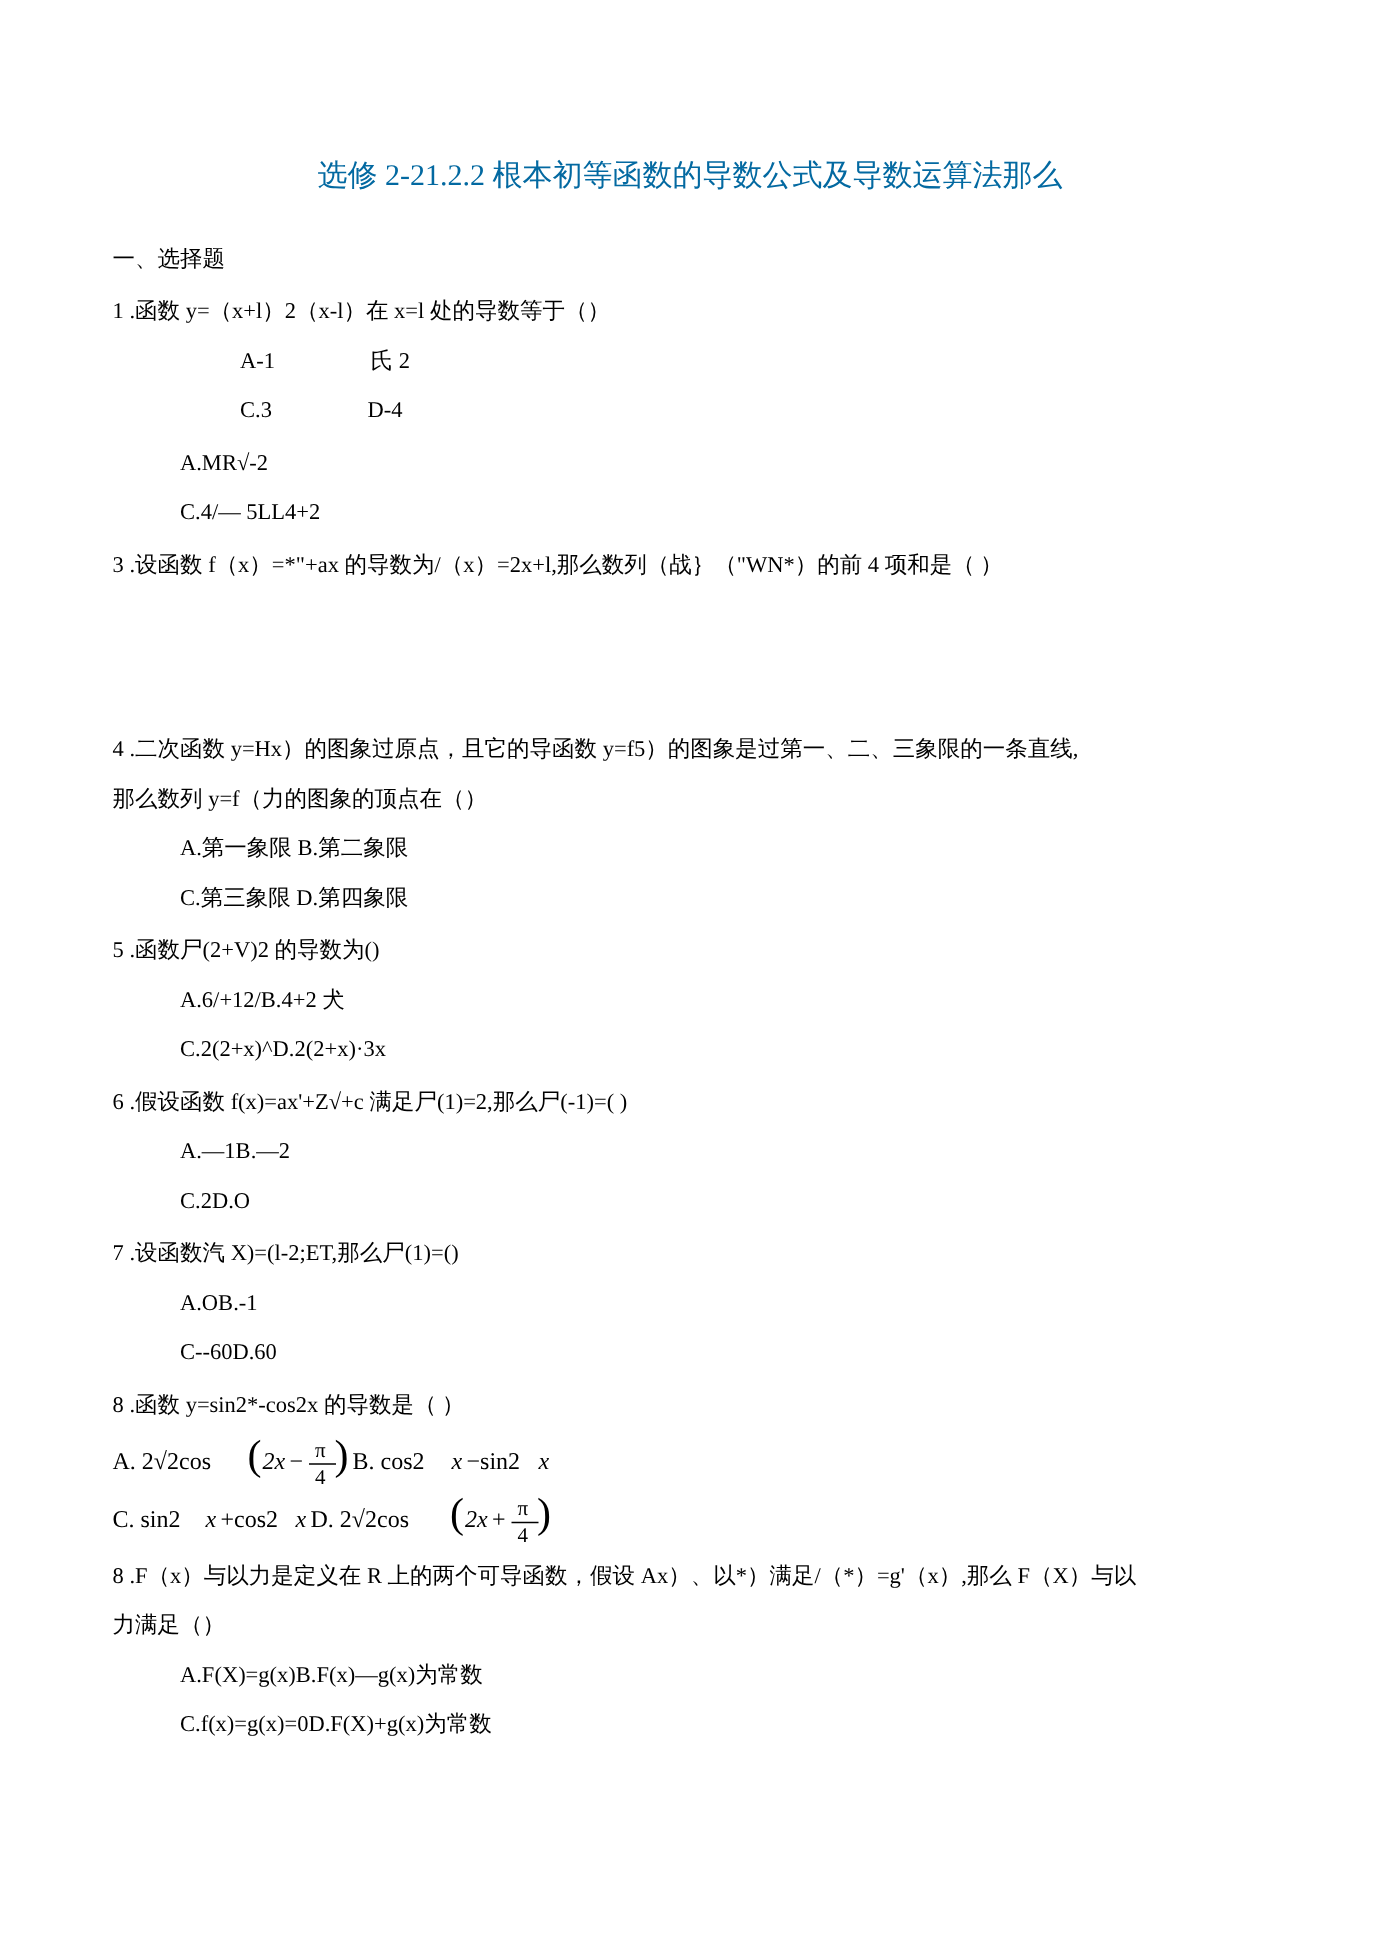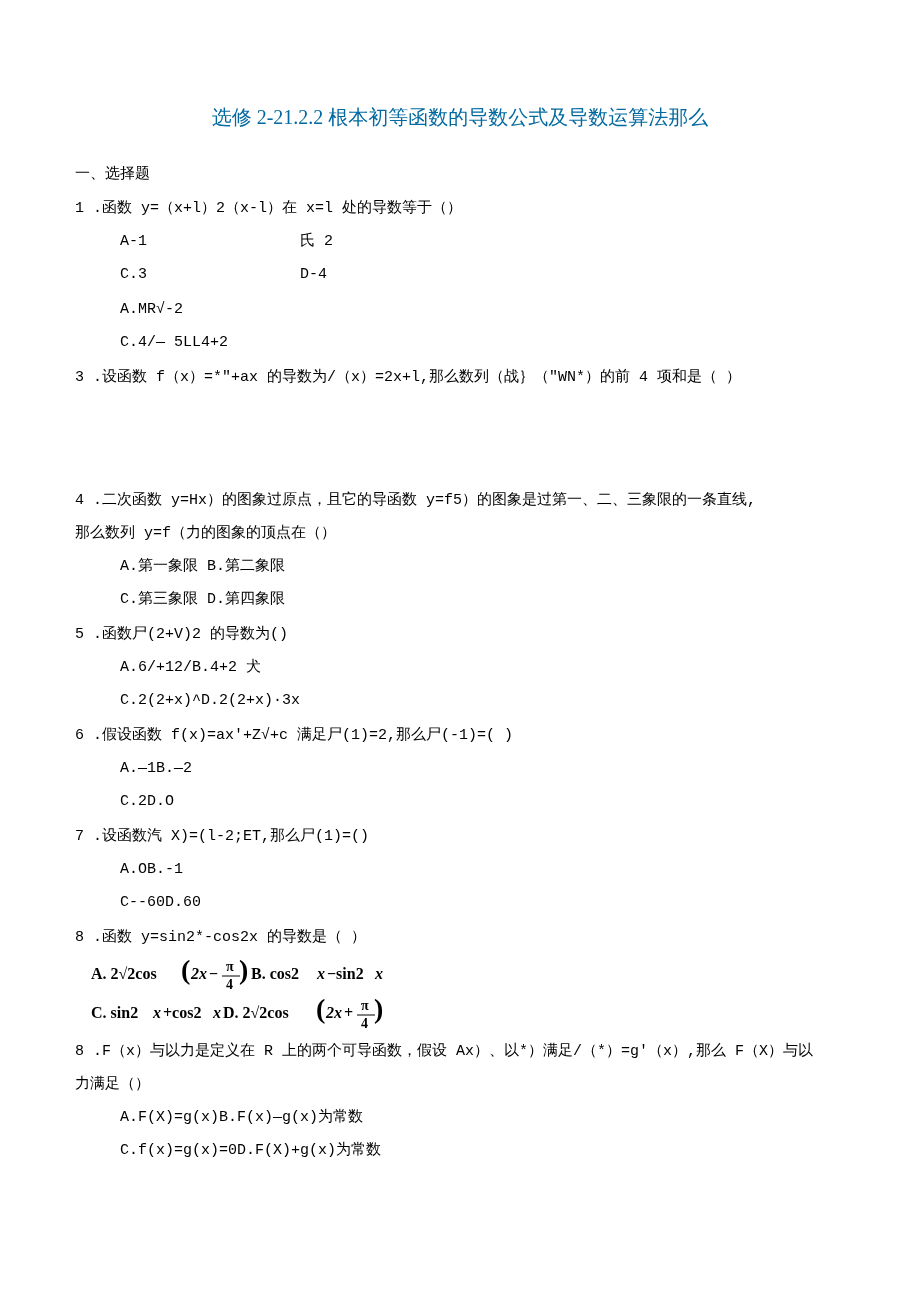--- a/index.html
+++ b/index.html
@@ -21,35 +21,34 @@
       font-family: "SimSun", "宋体", serif;
       font-size: 20px;
       text-align: center;
       margin-bottom: 18px;
     }
     .section-header {
       margin-bottom: 2px;
     }
     .question {
       margin-bottom: 2px;
-      font-family: Liberation Mono, monospace;
     }
     .q-stem {
       text-align: justify;
     }
     .options {
       padding-left: 45px;
     }
     .options-line {
       white-space: pre;
+      margin-left: 40px;
     }
     .formula-img {
       display: block;
-      margin: 3px 16px;
-      font-weight: bold;
+      margin: 3px 0;
     }
     .gap-large {
       margin-bottom: 90px;
     }
     svg.formula {
       vertical-align: middle;
     }
   </style>
 </head>
 <body>

